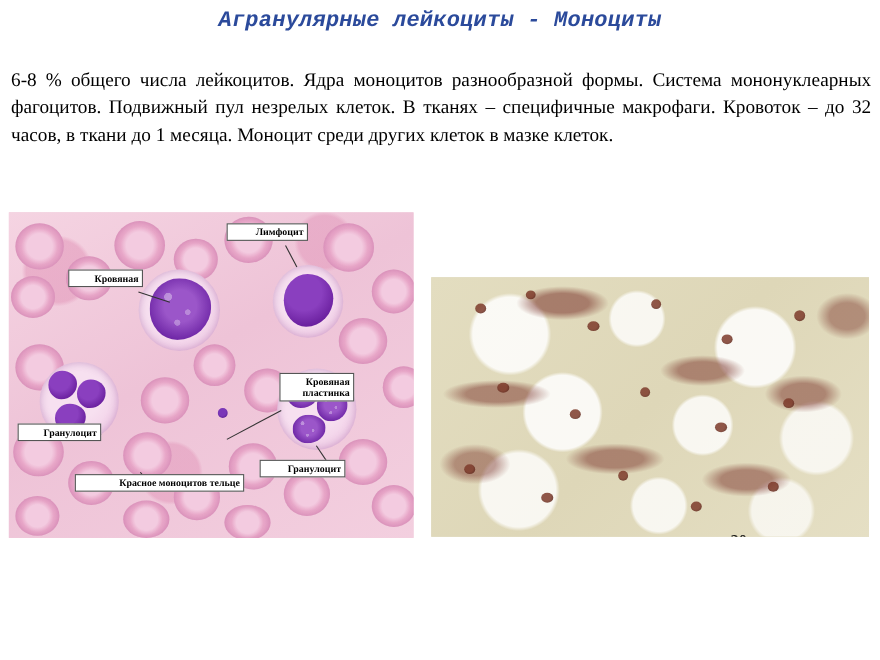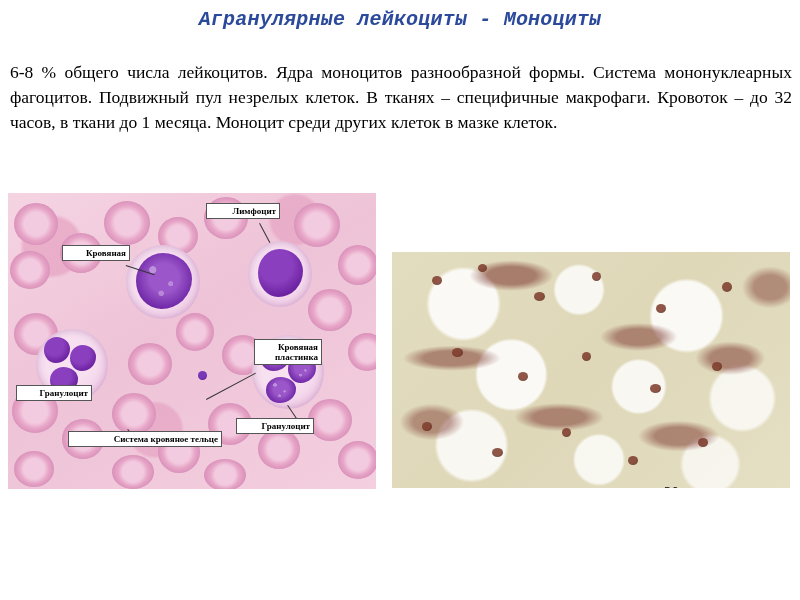--- a/index.html
+++ b/index.html
@@ -262,21 +262,21 @@
     <div class="leader" style="left:60px;  top:192px; width:26px; transform: rotate(22deg);"></div>
     <div class="leader" style="left:280px; top:212px; width:22px; transform: rotate(56deg);"></div>
     <div class="leader" style="left:120px; top:236px; width:22px; transform: rotate(52deg);"></div>
 
     <div class="lbl" style="left:198px; top:10px;  width:66px;">Лимфоцит</div>
     <div class="lbl" style="left:54px;  top:52px;  width:60px;">Кровяная</div>
     <div class="lbl" style="left:246px; top:104px; width:60px;margin-top:42px;">Кровяная
 пластинка</div>
     <div class="lbl" style="left:8px;   top:192px; width:68px;">Гранулоцит</div>
     <div class="lbl" style="left:228px; top:225px; width:70px;">Гранулоцит</div>
-    <div class="lbl" style="left:60px;  top:238px; width:146px;">Система кровяное тельце</div>
+    <div class="lbl" style="left:60px;  top:238px; width:146px;">Красное моноцитов тельце</div>
   </div>
 
   <div class="fig-right">
     <div class="tissue"></div>
     <div class="septa"></div>
 
     <div class="cellspeck" style="left:40px;  top:24px;  width:10px; height:9px;"></div>
     <div class="cellspeck" style="left:86px;  top:12px;  width:9px;  height:8px;"></div>
     <div class="cellspeck" style="left:142px; top:40px;  width:11px; height:9px;"></div>
     <div class="cellspeck" style="left:200px; top:20px;  width:9px;  height:9px;"></div>

